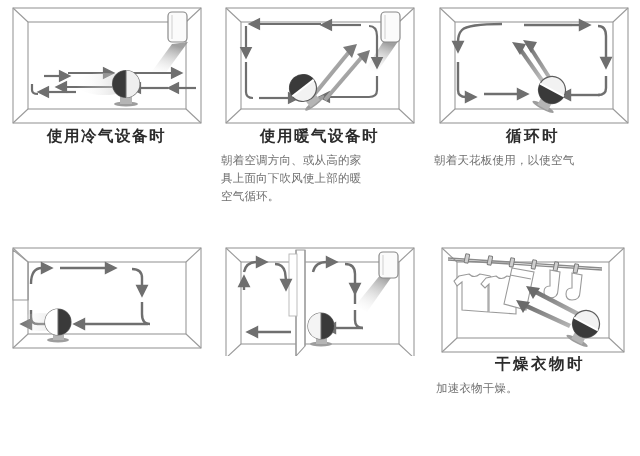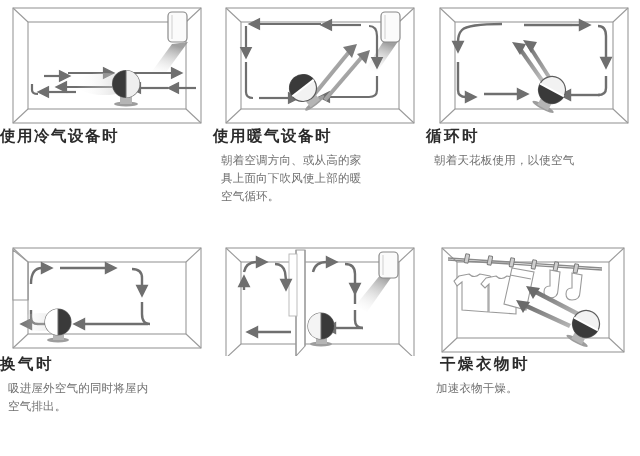--- a/index.html
+++ b/index.html
@@ -32,20 +32,21 @@
   }
   .diagram-wrap svg { display: block; }
   .caption {
     position: absolute;
     left: 0; right: 0;
   }
   .cap-title {
     font-size: 15.5px;
     font-weight: bold;
     color: #2b2b2b;
+    text-align: center;
     letter-spacing: 1.5px;
     line-height: 1.1;
     white-space: nowrap;
   }
   .cap-body {
     font-size: 11.5px;
     color: #6f6f6f;
     line-height: 1.55;
     letter-spacing: 0.2px;
     padding: 0 6px 0 8px;
@@ -291,27 +292,20 @@
           <ellipse cx="40" cy="94" rx="22" ry="9" fill="url(#fanglow4)"></ellipse>
           <g>
             <ellipse cx="58" cy="112" rx="11" ry="2.4" fill="#9d9d9d"></ellipse>
             <rect x="53" y="104" width="11" height="8" fill="#b5b5b5"></rect>
             <circle cx="58" cy="94" r="13" fill="#ffffff" stroke="#6d6d6d" stroke-width="1.2"></circle>
             <path d="M 58 81 A 13 13 0 0 0 58 107 Z" fill="#ffffff"></path>
             <path d="M 58 81 A 13 13 0 0 1 58 107 Z" fill="#3a3a3a"></path>
             <line x1="58" y1="81" x2="58" y2="107" stroke="#6d6d6d" stroke-width="1"></line>
           </g>
         </svg>
-      </div>
-      <div class="caption">
-        <div class="cap-title">换气时</div>
-        <div class="cap-body">
-          <div>吸进屋外空气的同时将屋内</div>
-          <div>空气排出。</div>
-        </div>
       </div>
     </div>
 
     <div class="panel p5">
       <div class="diagram-wrap">
         <svg width="213" height="128" viewBox="0 0 213 128">
           <defs>
             <linearGradient id="acflow5" x1="0.5" y1="0" x2="0" y2="1">
               <stop offset="0%" stop-color="#8f8f8f" stop-opacity="0.85"></stop>
               <stop offset="100%" stop-color="#ffffff" stop-opacity="0"></stop>

